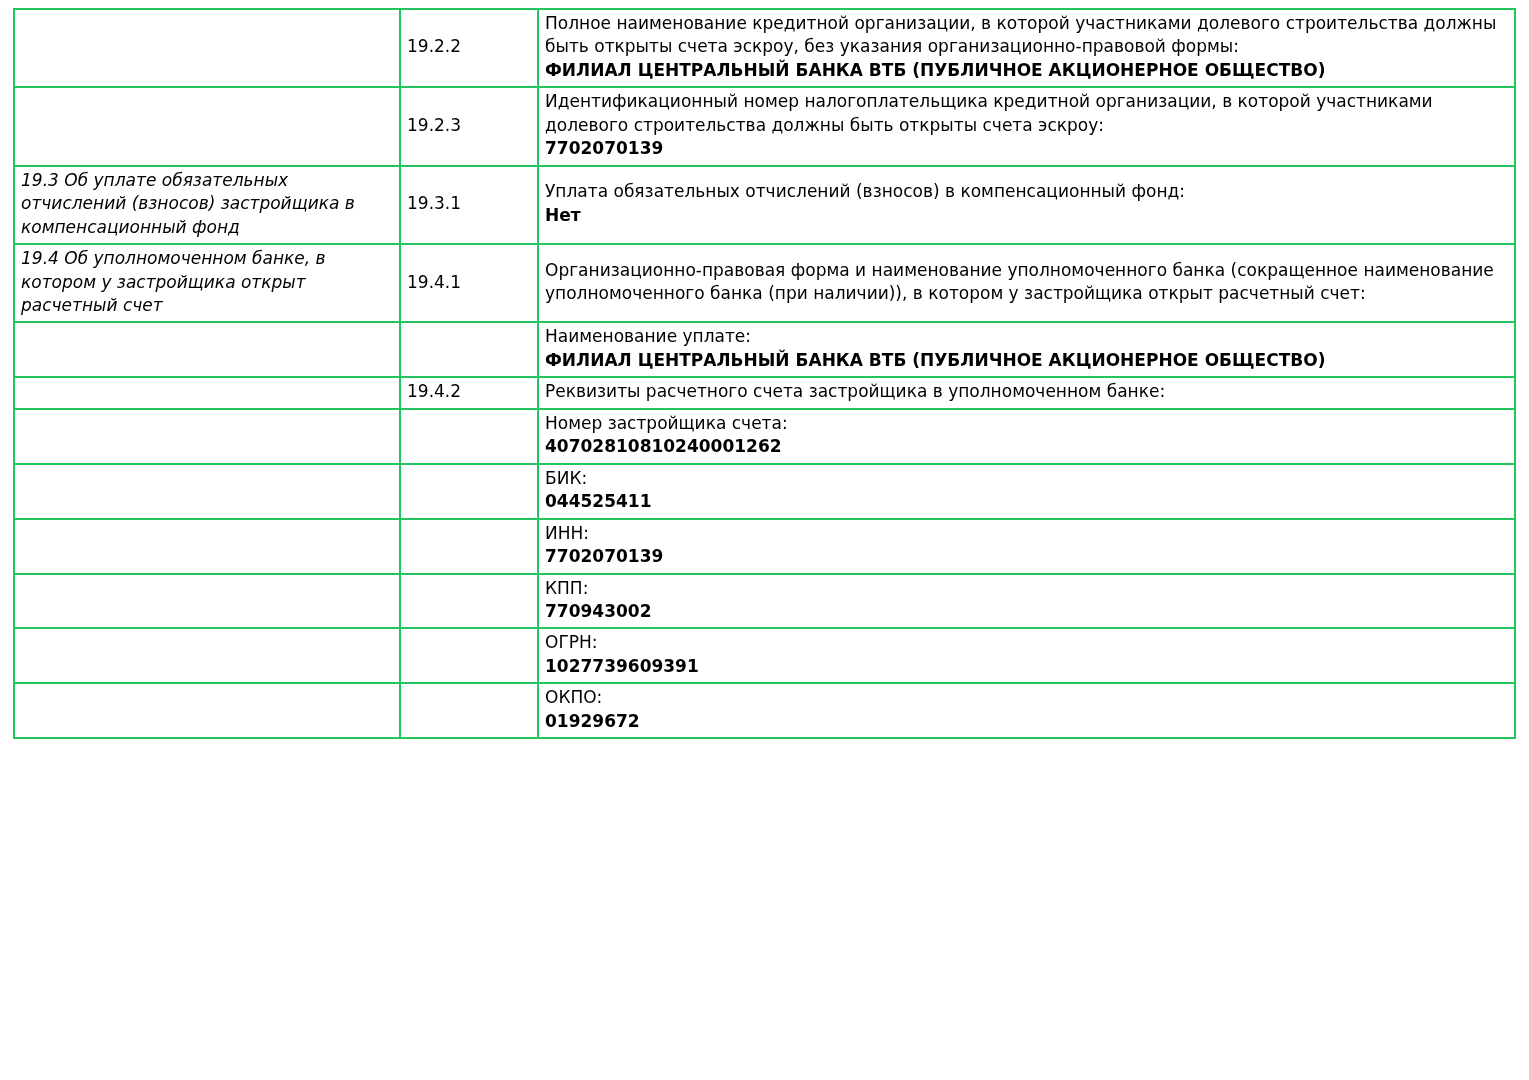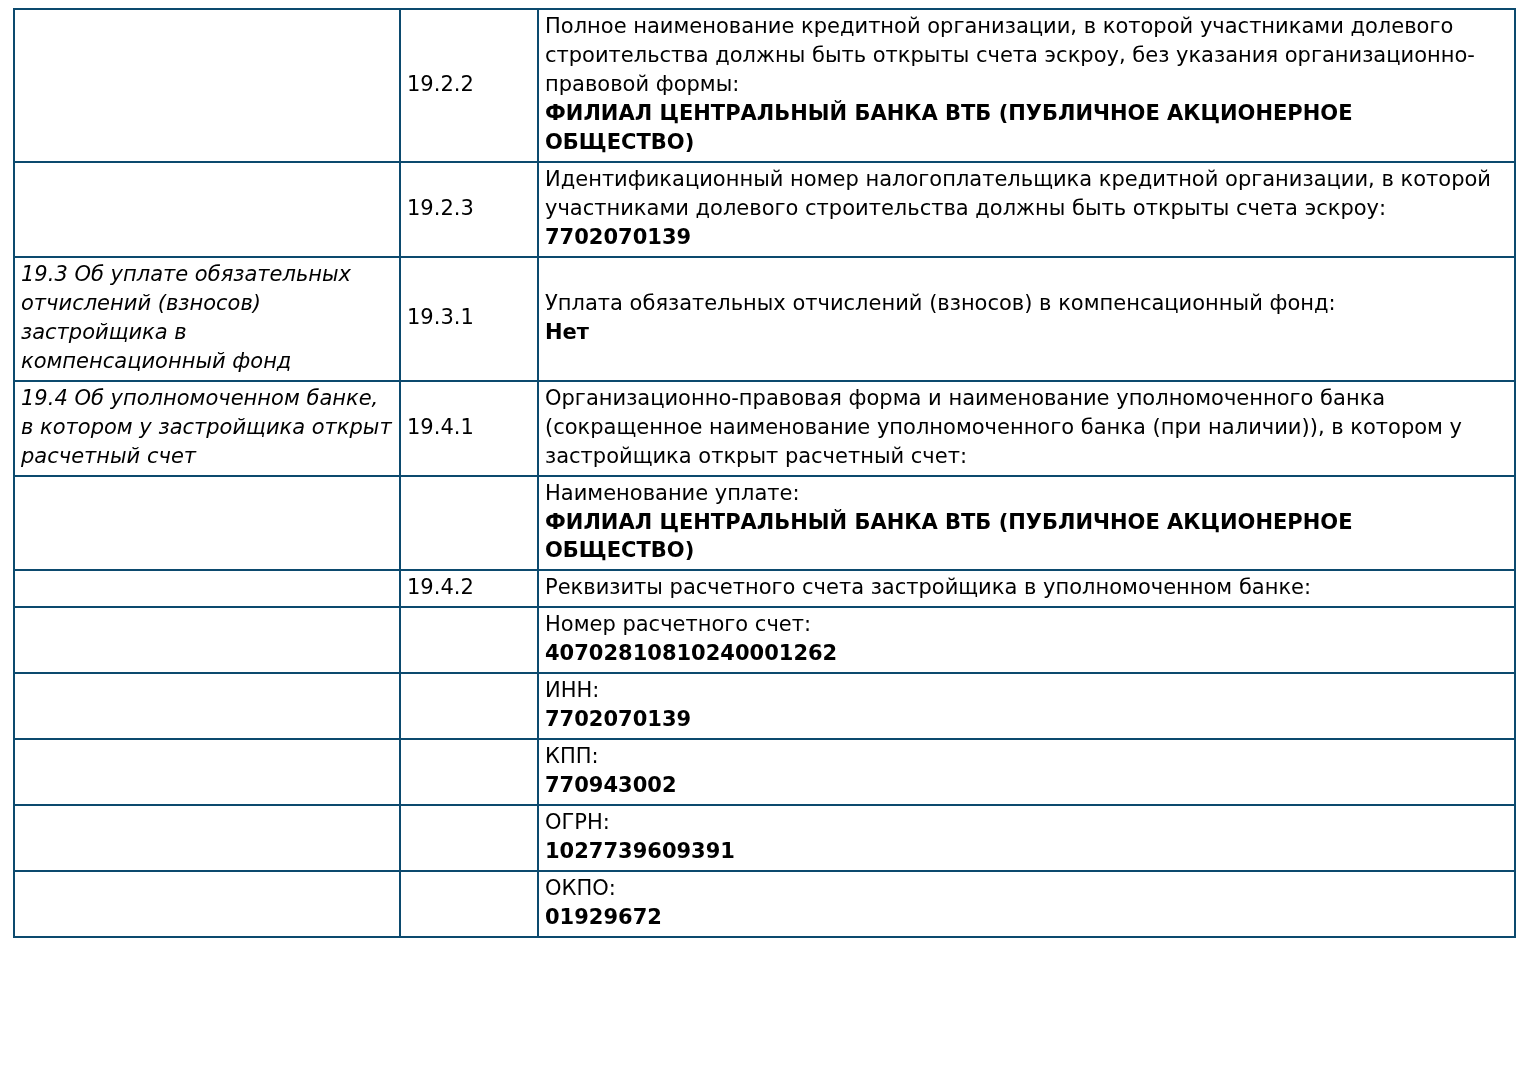--- a/index.html
+++ b/index.html
@@ -15,24 +15,24 @@
     box-sizing: border-box;
     padding: 8px 13px;
     background: #ffffff;
   }
   table.decl {
     border-collapse: collapse;
     width: 100%;
     table-layout: fixed;
   }
   table.decl td {
-    border: 2px solid #0c4a6e;
+    border: 2px solid #22c55e;
     vertical-align: middle;
     padding: 2px 6px 4px 6px;
-    font-size: 21px;
+    font-size: 17px;
     line-height: 1.38;
     word-wrap: break-word;
   }
   td.c-section { width: 372px; vertical-align: middle; font-style: italic; }
   td.c-num     { width: 124px; margin-left: 44px; }
   td.c-content { }
   .val { font-weight: bold; }
   .val:empty { display: none; }
 </style>
 </head>
@@ -86,22 +86,30 @@
         <td class="c-num"><span>19.4.2</span></td>
         <td class="c-content">
           <div class="lbl">Реквизиты расчетного счета застройщика в уполномоченном банке:</div>
 
         </td>
       </tr>
       <tr>
         <td class="c-section"><span></span></td>
         <td class="c-num"><span></span></td>
         <td class="c-content">
-          <div class="lbl">Номер расчетного счет:</div>
+          <div class="lbl">Номер застройщика счета:</div>
           <div class="val">40702810810240001262</div>
+        </td>
+      </tr>
+      <tr>
+        <td class="c-section"><span></span></td>
+        <td class="c-num"><span></span></td>
+        <td class="c-content">
+          <div class="lbl">БИК:</div>
+          <div class="val">044525411</div>
         </td>
       </tr>
       <tr>
         <td class="c-section"><span></span></td>
         <td class="c-num"><span></span></td>
         <td class="c-content">
           <div class="lbl">ИНН:</div>
           <div class="val">7702070139</div>
         </td>
       </tr>

